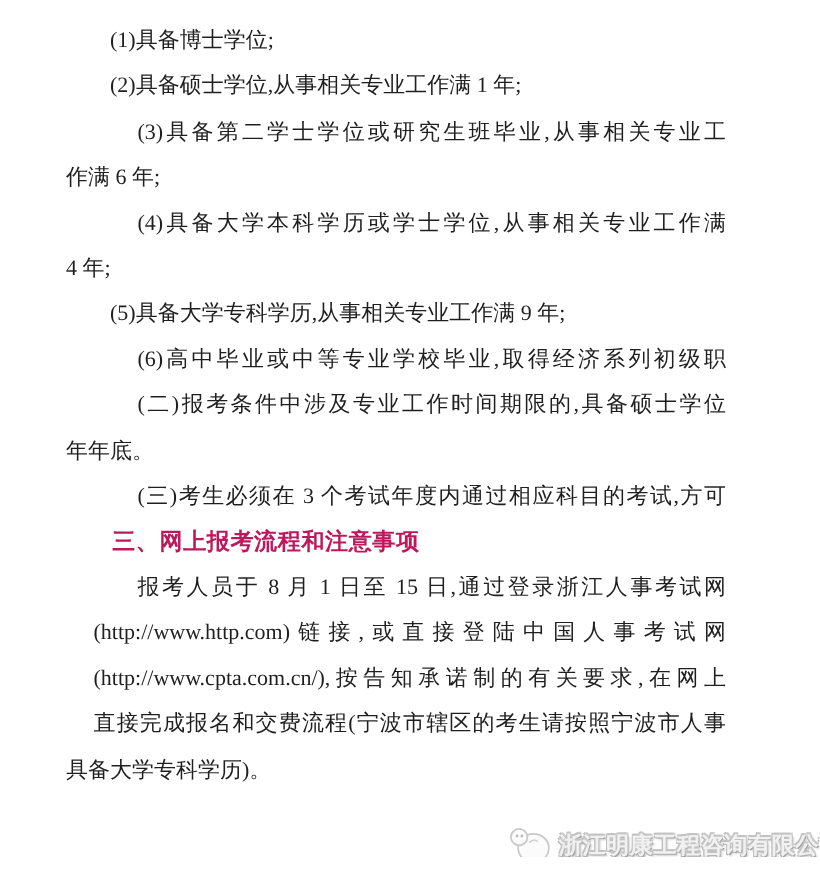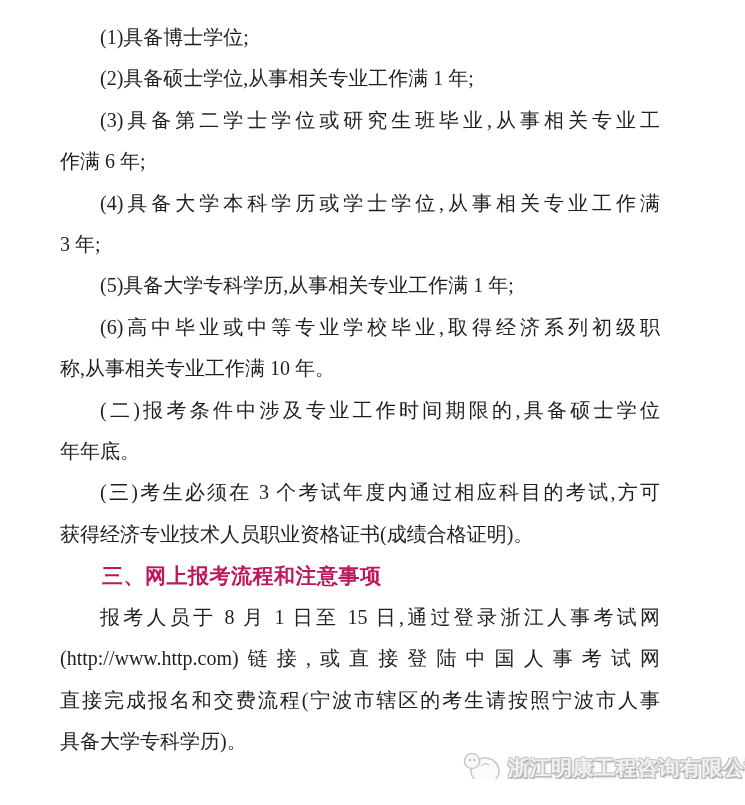--- a/index.html
+++ b/index.html
@@ -29,20 +29,21 @@
     color: #1f1f1f;
     text-align: left;
     white-space: normal;
   }
   .line.indent {
     text-indent: 2em;
   }
   .line.fill {
     text-align: justify;
     text-align-last: justify;
+    margin-left: 25px;
   }
   .line.heading {
     font-family: "Liberation Sans", "DejaVu Sans", sans-serif;
     font-weight: 700;
     font-size: 21px;
     color: #be185d;
     letter-spacing: 0.5px;
   }
   .watermark {
     position: absolute;
@@ -78,31 +79,30 @@
 
 <div class="page">
 
   <div class="doc-body">
 
   <div class="line indent">(1)具备博士学位;</div>
       <div class="line indent">(2)具备硕士学位,从事相关专业工作满 1 年;</div>
       <div class="line indent fill">(3)具备第二学士学位或研究生班毕业,从事相关专业工</div>
       <div class="line">作满 6 年;</div>
       <div class="line indent fill">(4)具备大学本科学历或学士学位,从事相关专业工作满</div>
-      <div class="line">3 年;</div>
-      <div class="line indent">(5)具备大学专科学历,从事相关专业工作满 1 年;</div>
+      <div class="line">4 年;</div>
+      <div class="line indent">(5)具备大学专科学历,从事相关专业工作满 9 年;</div>
       <div class="line indent fill">(6)高中毕业或中等专业学校毕业,取得经济系列初级职</div>
-      <div class="line">称,从事相关专业工作满 10 年。</div>
       <div class="line indent fill">(二)报考条件中涉及专业工作时间期限的,具备硕士学位</div>
       <div class="line">年年底。</div>
       <div class="line indent fill">(三)考生必须在 3 个考试年度内通过相应科目的考试,方可</div>
-      <div class="line">获得经济专业技术人员职业资格证书(成绩合格证明)。</div>
       <div class="line indent heading">三、网上报考流程和注意事项</div>
       <div class="line indent fill">报考人员于 8 月 1 日至 15 日,通过登录浙江人事考试网</div>
       <div class="line fill">(http://www.http.com)链接,或直接登陆中国人事考试网</div>
+      <div class="line fill">(http://www.cpta.com.cn/),按告知承诺制的有关要求,在网上</div>
       <div class="line fill">直接完成报名和交费流程(宁波市辖区的考生请按照宁波市人事</div>
       <div class="line">具备大学专科学历)。</div>
     </div>
 
   <div class="watermark">
     <svg class="wm-logo" viewBox="0 0 42 42" xmlns="http://www.w3.org/2000/svg">
       <ellipse cx="24" cy="24" rx="14" ry="13" fill="#fbfbfb" stroke="#c9c9c9" stroke-width="1.6"></ellipse>
       <circle cx="11" cy="14" r="7.5" fill="#fbfbfb" stroke="#c9c9c9" stroke-width="1.6"></circle>
       <circle cx="9" cy="13" r="1.3" fill="#bdbdbd"></circle>
       <circle cx="13.5" cy="13" r="1.3" fill="#bdbdbd"></circle>

